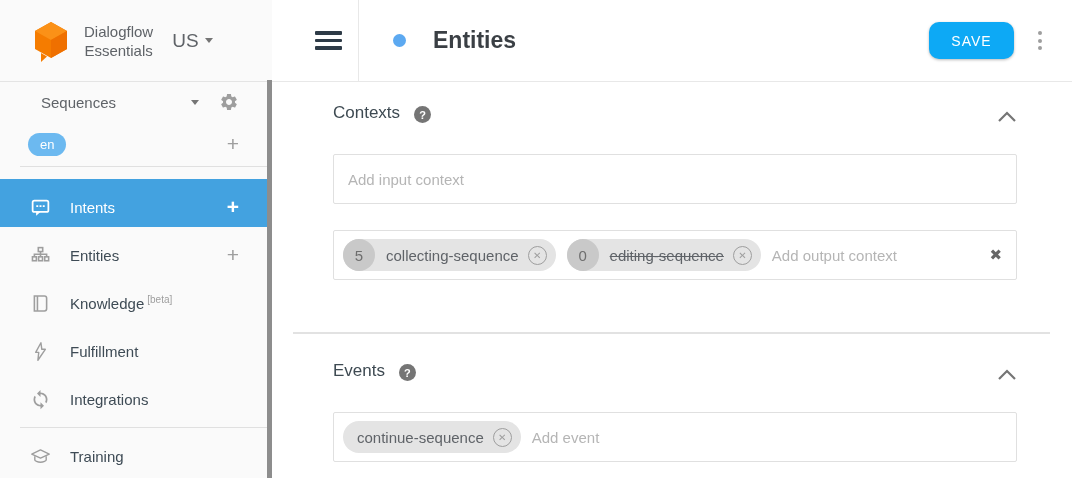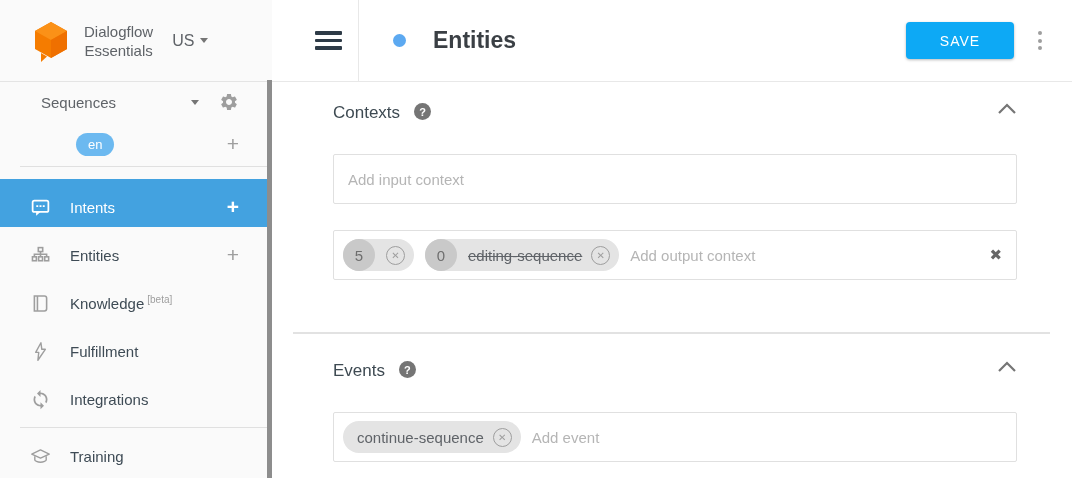--- a/index.html
+++ b/index.html
@@ -4,28 +4,28 @@
 <style>
   * { margin:0; padding:0; box-sizing:border-box; }
   html,body { width:1072px; height:478px; overflow:hidden; background:#fff;
               font-family:"Liberation Sans", sans-serif; }
   .app { display:flex; width:1072px; height:478px; }
 
   
   .sidebar { width:267px; background:#fafafa; flex:none; display:flex; flex-direction:column; }
   .sidebar-top { height:82px; border-bottom:1px solid #e4e4e4; display:flex; align-items:center; padding-left:33px; flex:none;text-align:center; }
   .brand-text { margin-left:15px; font-size:15px; color:#5f6368; line-height:19px; }
-  .region { margin-left:19px; display:flex; align-items:center; font-size:16px; color:#5f6368; cursor:pointer; }
+  .region { margin-left:19px; display:flex; align-items:center; font-size:19px; color:#5f6368; cursor:pointer; }
   .caret { width:0; height:0; border-left:4.5px solid transparent; border-right:4.5px solid transparent;
            border-top:5px solid #757575; display:inline-block; margin-left:6px; }
   .agent-row { height:40px; display:flex; align-items:center; padding:0 28px 0 28px;margin-left:13px; }
   .agent-name { font-size:15px; color:#5f6368; }
   .agent-row .caret { margin-left:auto; }
   .gear { margin-left:20px; }
-  .lang-row { height:44px; display:flex; align-items:center; padding:0 28px 0 28px;margin-left:48px; }
+  .lang-row { height:44px; display:flex; align-items:center; padding:0 28px 0 28px; }
   .lang-badge { background:#6cb9f0; color:#fff; font-size:13px; border-radius:12px;
                 padding:4px 12px; line-height:15px; }
   .add-plus { margin-left:auto; color:#9e9e9e; font-size:21px; font-weight:400; line-height:20px; cursor:pointer; }
   .sidebar-divider { border-top:1px solid #e0e0e0; margin-left:20px; }
   .nav-block { padding-top:12px; }
   .nav-item { height:48px; display:flex; align-items:center; padding:8px 28px 0 30px;
               font-size:15px; color:#3e4b55; cursor:pointer; }
   .nav-icon { width:21px; height:21px; margin-right:19px; flex:none; }
   .nav-label { flex:1; }
   .nav-add { color:#9e9e9e; font-size:21px; line-height:20px; }
@@ -40,28 +40,28 @@
 
   
   main { flex:1; display:flex; flex-direction:column; background:#fff; }
   .main-header { height:82px; border-bottom:1px solid #e8e8e8; display:flex; align-items:center; flex:none; }
   .hamburger { margin-left:43px; width:27px; cursor:pointer; }
   .hamburger span { display:block; height:3.5px; background:#2e3b47; border-radius:1px; margin-bottom:4px; }
   .hamburger span:last-child { margin-bottom:0; }
   .header-divider { width:1px; height:82px; background:#e8e8e8; margin-left:16px; }
   .status-dot { width:13px; height:13px; border-radius:50%; background:#5ca9f1; margin-left:34px; }
   .header-title { margin-left:27px; font-size:23px; color:#3a3f44; }
-  .save-button { margin-left:auto; width:108px; height:37px; background:#0da9f5; color:#fff;
+  .save-button { margin-left:auto; width:85px; height:37px; background:#0da9f5; color:#fff;
                  font-family:"Liberation Sans", sans-serif; font-size:14px; font-weight:500; letter-spacing:1px;
-                 border:none; border-radius:4px; box-shadow:0 1px 3px rgba(0,0,0,.28); cursor:pointer; }
+                 border:none; border-radius:10px; box-shadow:0 1px 3px rgba(0,0,0,.28); cursor:pointer; }
   .kebab { margin:0 30px 0 24px; display:flex; flex-direction:column; align-items:center; cursor:pointer; }
   .kebab i { width:4px; height:4px; border-radius:50%; background:#9e9e9e; margin:1.6px 0; }
 
   .content { padding:21px 55px 0 61px; }
-  .section-head { display:flex; align-items:flex-start; height:20px; }
+  .section-head { display:flex; align-items:flex-end; height:20px; }
   .section-title { font-size:17px; font-weight:500; color:#3e4a52; }
   .help-icon { width:17px; height:17px; border-radius:50%; background:#757575; color:#fff;
                font-size:11px; font-weight:bold; display:flex; align-items:center; justify-content:center;
                margin-left:14px; cursor:pointer; }
   .collapse { margin-left:auto; cursor:pointer; display:flex; }
 
   .field { margin-top:31px; height:50px; border:1px solid #e0e0e0; border-radius:2px;
            display:flex; align-items:center; padding:0 14px 0 9px; }
   .placeholder { color:#b5b5b5; font-size:15px; }
   .field.input-ctx .placeholder { margin-left:5px; }
@@ -216,20 +216,21 @@
         </span>
       </div>
 
       <div class="field input-ctx">
         <span class="placeholder">Add input context</span>
       </div>
 
       <div class="field output">
         <span class="chip">
           <span class="chip-num">5</span>
+          <span class="chip-label">collecting-sequence</span>
           <span class="chip-remove">✕</span>
         </span>
         <span class="chip strike">
           <span class="chip-num">0</span>
           <span class="chip-label">editing-sequence</span>
           <span class="chip-remove">✕</span>
         </span>
         <span class="placeholder">Add output context</span>
         <span class="clear-x">✖</span>
       </div>

